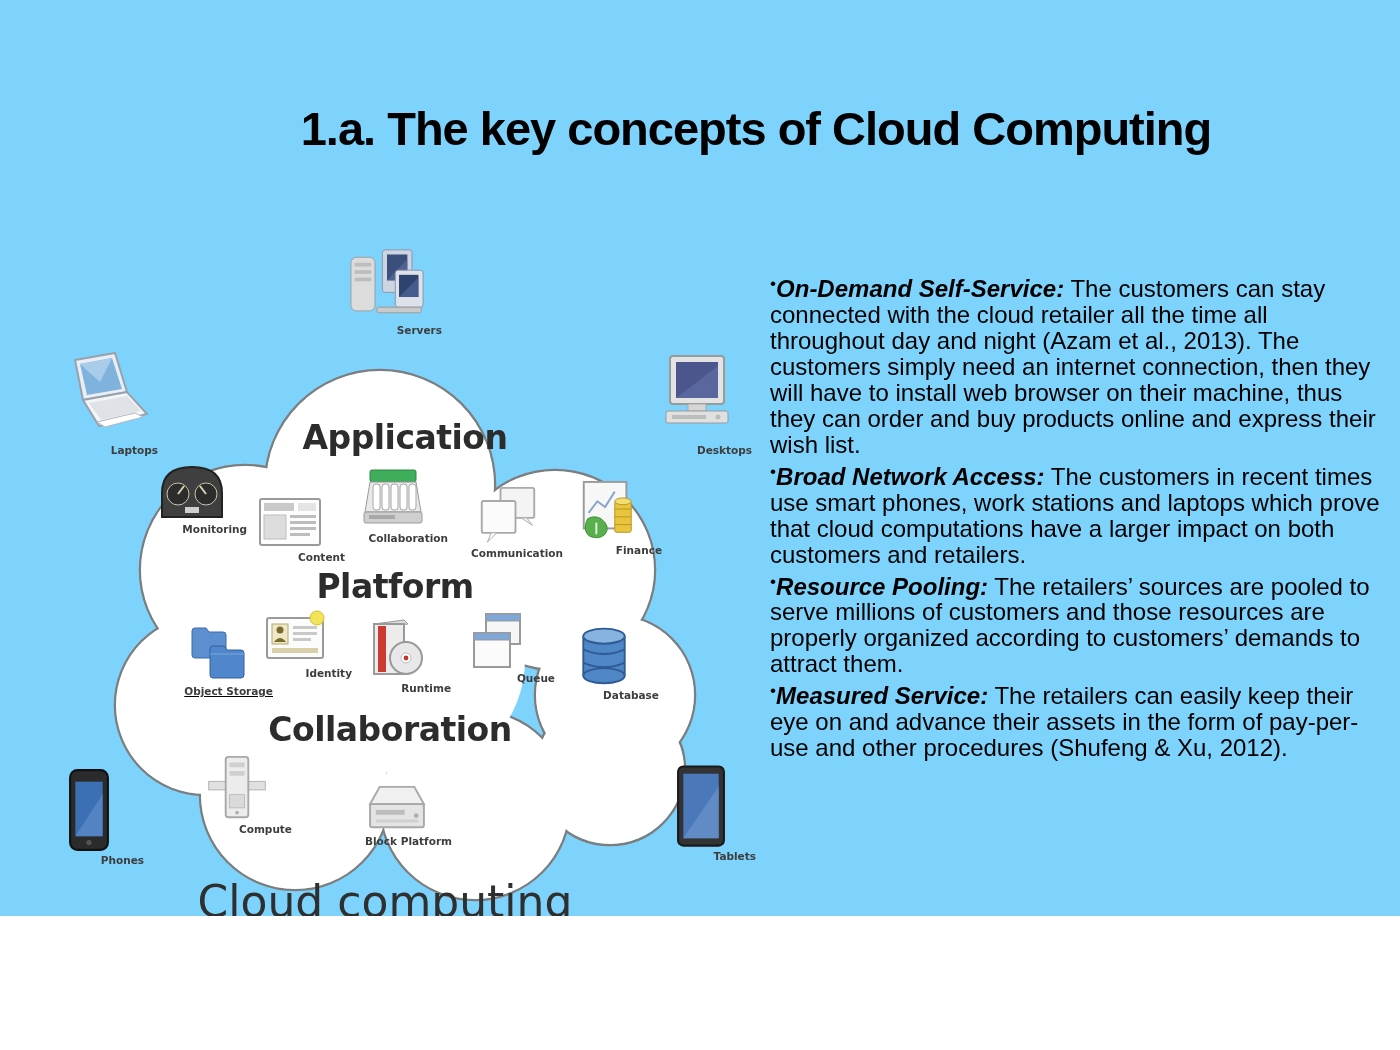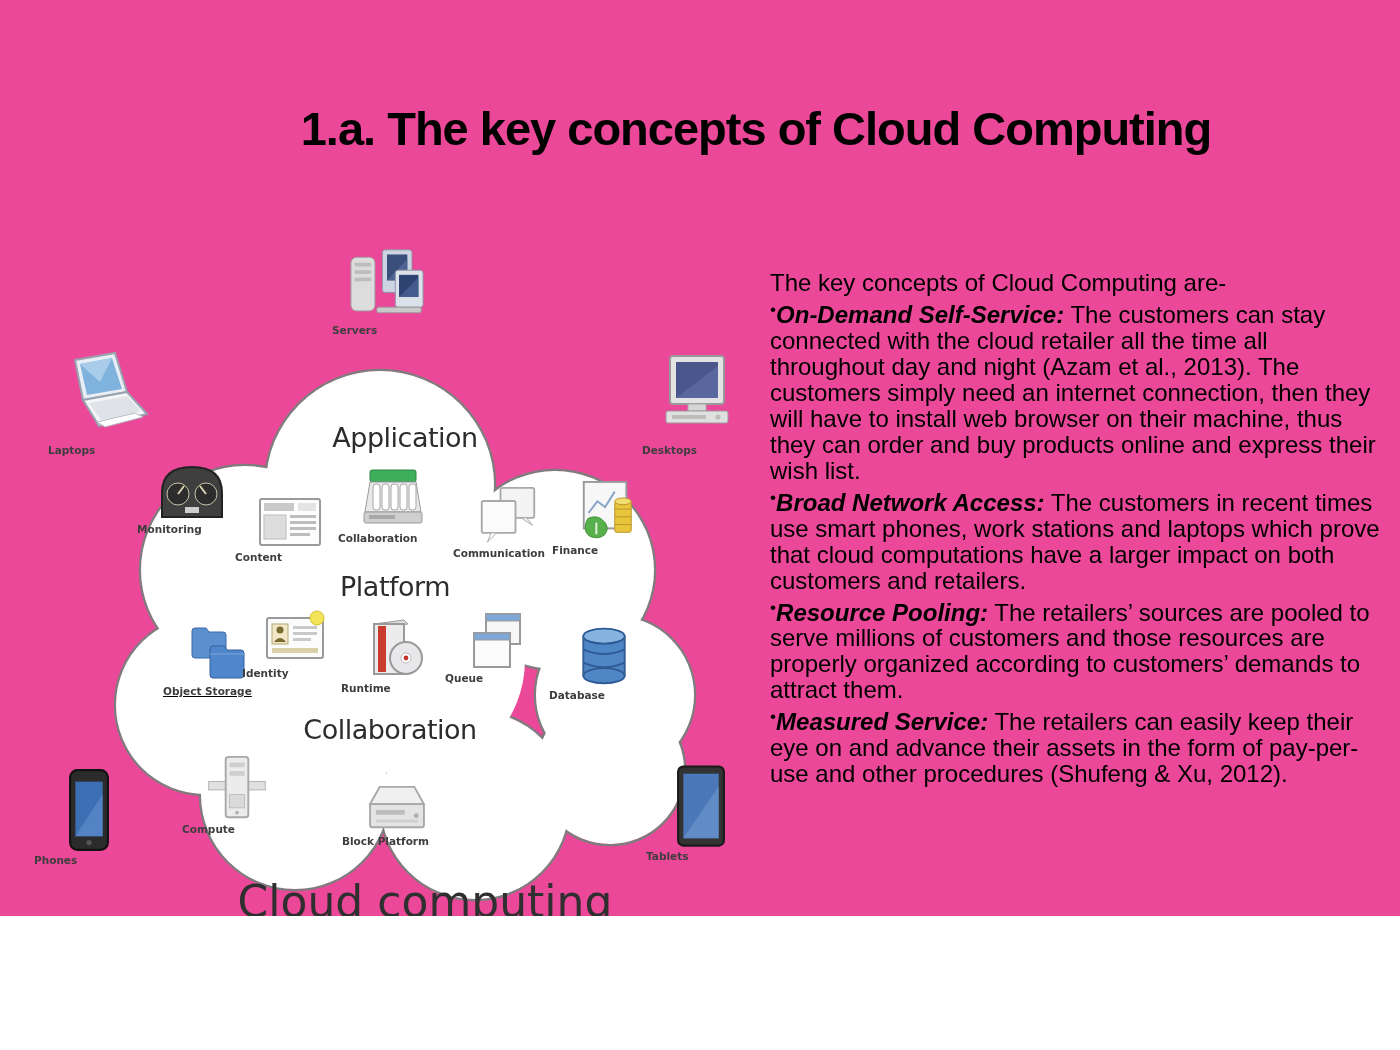--- a/index.html
+++ b/index.html
@@ -1,36 +1,36 @@
 <!DOCTYPE html>
 <html><head>
 <meta charset="utf-8">
 <style>
   html,body { margin:0; padding:0; background:#ffffff; }
   .slide {
-    position:relative; width:1400px; height:916px; background:#ec4899;
+    position:relative; width:1400px; height:916px; background:#7dd3fc;
     font-family:"Liberation Sans", sans-serif; overflow:hidden;
   }
   .title {
     position:absolute; left:112px; top:101px; width:1288px;
     text-align:center; font-size:47px; font-weight:700; color:#000;
     letter-spacing:-1px; white-space:nowrap;
   }
   
   .diagram { position:absolute; left:60px; top:240px; width:700px; height:730px; }
   .cloud-svg { position:absolute; left:0; top:0; }
-  .dg-item { position:absolute; width:110px; text-align:left; }
+  .dg-item { position:absolute; width:110px; text-align:right; }
   .dg-item svg { display:block; margin:0 auto; }
   .dg-label {
     margin-top:3px; font-size:10.5px; font-weight:700; color:#3d3d3d;
     line-height:1.1; font-family:"DejaVu Sans", sans-serif;
   }
   .layer-label {
     position:absolute; transform:translate(-50%,-50%);
-    font-size:27px; font-weight:400; color:#2c2c2c; white-space:nowrap;
+    font-size:33px; font-weight:700; color:#2c2c2c; white-space:nowrap;
     font-family:"DejaVu Sans", sans-serif; letter-spacing:-0.5px;
   }
   .dg-caption {
     position:absolute; transform:translate(-50%,-50%);
     font-size:44px; font-weight:400; color:#2f2f2f; white-space:nowrap;
     font-family:"DejaVu Sans", sans-serif;
   }
   
   .content {
     position:absolute; left:770px; top:270px; width:612px;
@@ -72,21 +72,21 @@
         <circle cx="550" cy="530" r="74"></circle>
         <circle cx="350" cy="420" r="115"></circle>
         <circle cx="250" cy="430" r="80"></circle>
       </g>
     </svg>
 
     <div class="layer-label" style="left:345px; top:197px;">Application</div>
     <div class="layer-label" style="left:335px; top:346px;">Platform</div>
     <div class="layer-label" style="left:330px; top:489px;">Collaboration</div>
 
-    <div class="dg-caption" style="left:325px; top:661px;margin-left:40px;">Cloud computing</div>
+    <div class="dg-caption" style="left:325px; top:661px;">Cloud computing</div>
 
     <div class="dg-item" style="left:272px; top:8px;">
       <svg width="90" height="74" viewBox="0 0 90 80">
         <rect x="40" y="2" width="32" height="46" rx="3" fill="#cdd5e2" stroke="#8a93a3"></rect>
         <rect x="45" y="7" width="22" height="28" fill="#3b4f7d"></rect>
         <polygon points="45,35 67,12 67,35" fill="#5a6f9e" opacity="0.65"></polygon>
         <rect x="6" y="10" width="26" height="58" rx="6" fill="#dcdcdc" stroke="#9a9a9a"></rect>
         <rect x="10" y="16" width="18" height="4" fill="#bdbdbd"></rect>
         <rect x="10" y="24" width="18" height="4" fill="#bdbdbd"></rect>
         <rect x="10" y="32" width="18" height="4" fill="#bdbdbd"></rect>
@@ -289,21 +289,20 @@
         <circle cx="52" cy="34" r="2.5" fill="#b0b0b0"></circle>
         <rect x="10" y="38" width="44" height="3" fill="#cfcfcf"></rect>
       </svg>
       <div class="dg-label">Block Platform</div>
     </div>
 
 
   </div>
 
   <div class="content">
-    <p>The key concepts of Cloud Computing are-</p>
 
     <p><span class="dot">•</span><span class="term">On-Demand Self-Service:</span><span> The customers can stay connected with the cloud retailer all the time all throughout day and night (Azam et al., 2013). The customers simply need an internet connection, then they will have to install web browser on their machine, thus they can order and buy products online and express their wish list.</span></p>
 
     <p><span class="dot">•</span><span class="term">Broad Network Access:</span><span> The customers in recent times use smart phones, work stations and laptops which prove that cloud computations have a larger impact on both customers and retailers.</span></p>
 
     <p><span class="dot">•</span><span class="term">Resource Pooling:</span><span> The retailers’ sources are pooled to serve millions of customers and those resources are properly organized according to customers’ demands to attract them.</span></p>
 
     <p><span class="dot">•</span><span class="term">Measured Service:</span><span> The retailers can easily keep their eye on and advance their assets in the form of pay-per-use and other procedures (Shufeng &amp; Xu, 2012).</span></p>
   </div>
 

